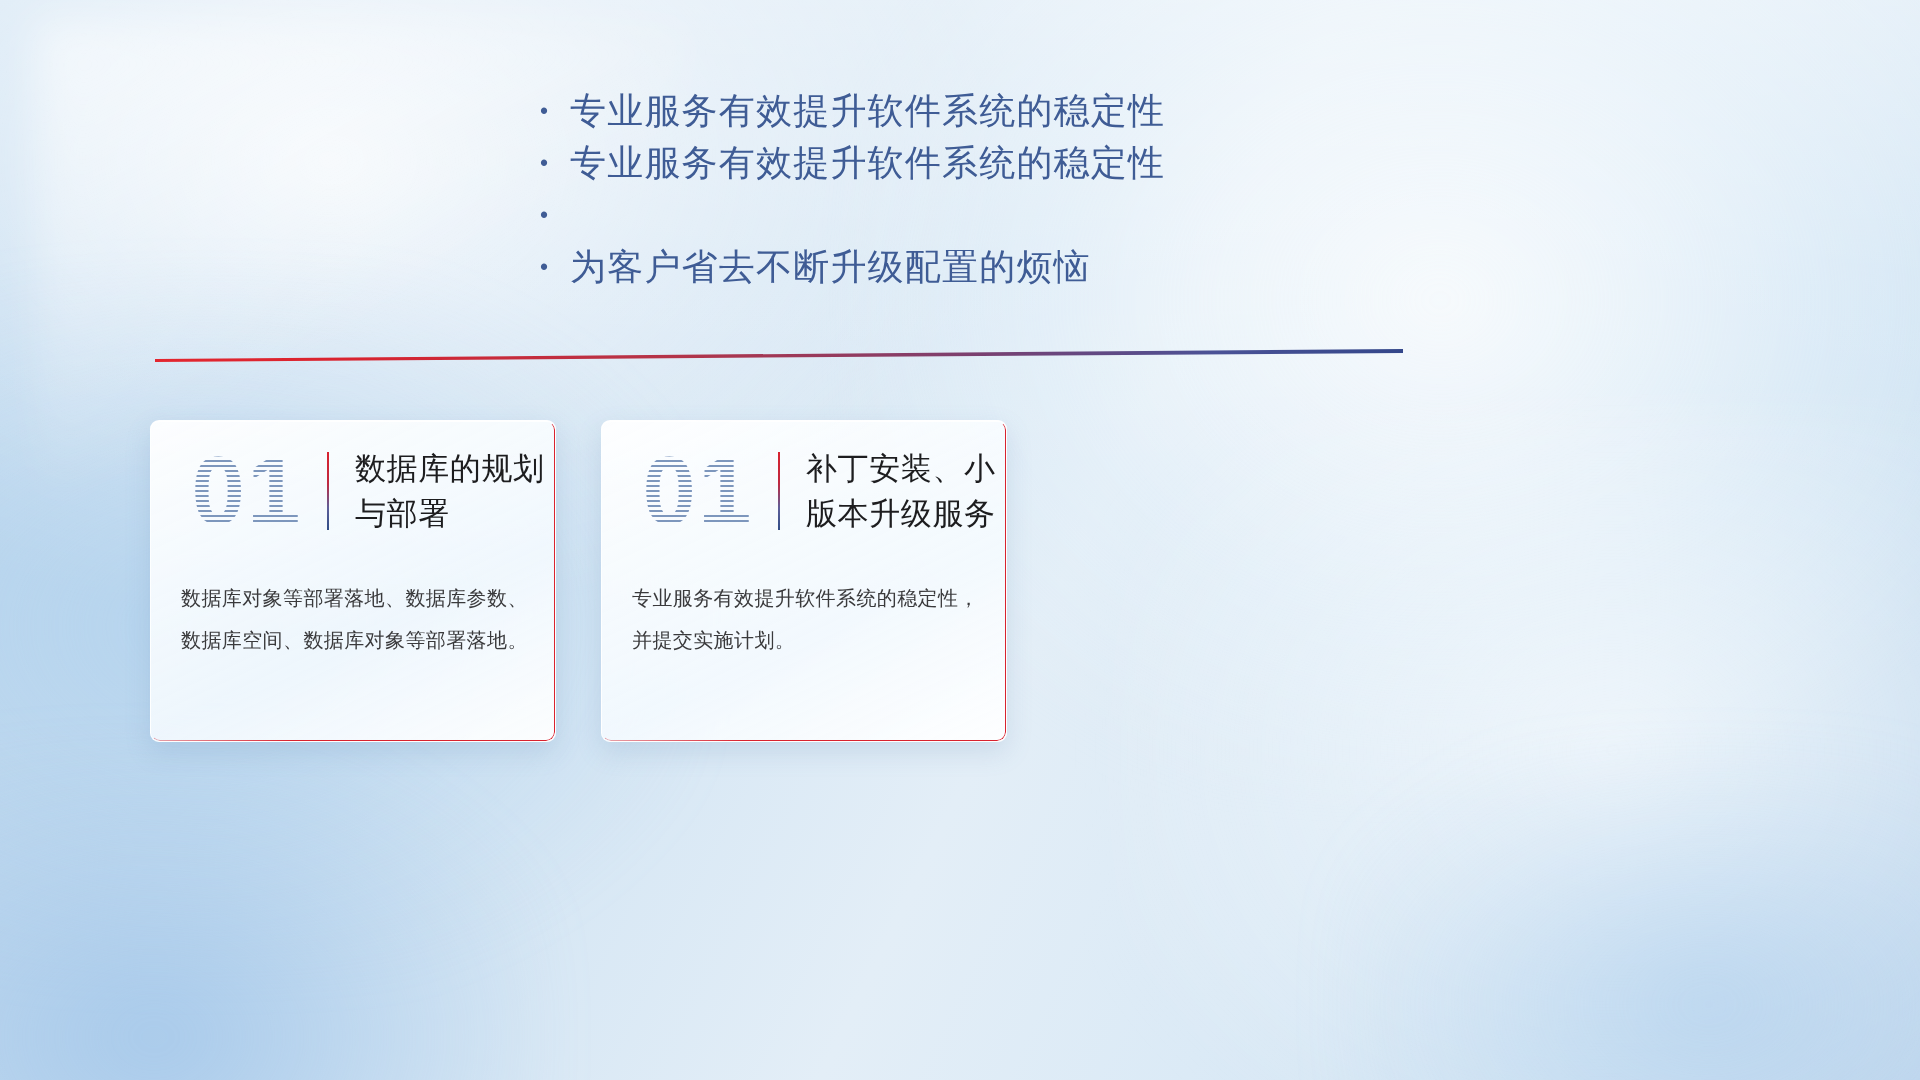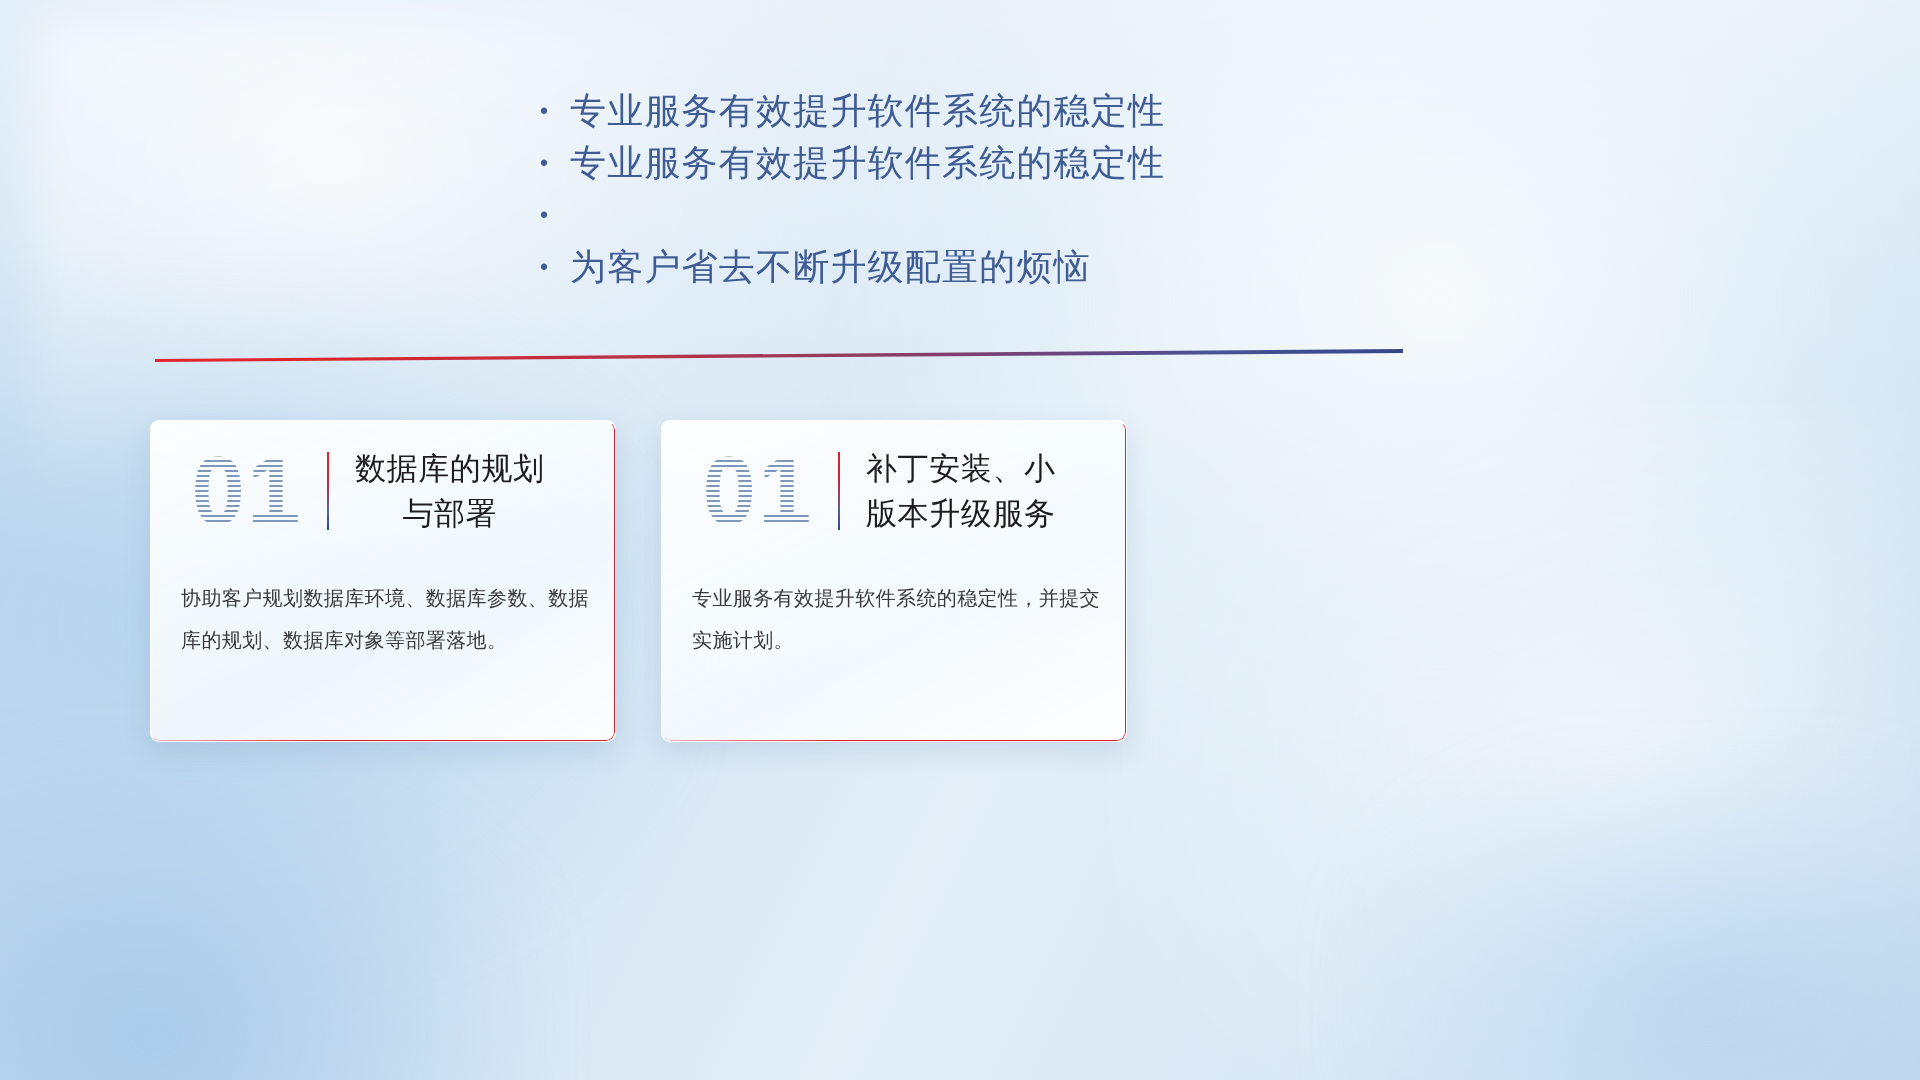--- a/index.html
+++ b/index.html
@@ -83,21 +83,21 @@
     position:absolute;left:155px;top:349px;width:1248px;height:14px;z-index:5;
   }
 
   
   #cards{
     position:absolute;left:150px;top:420px;width:1310px;height:325px;z-index:6;
     display:flex;gap:45px;
   }
   .card{
     position:relative;
-    width:466px;height:322px;
+    width:406px;height:322px;
     border-radius:9px;
     box-sizing:border-box;
     background:
       linear-gradient(155deg,rgba(255,255,255,.94) 0%,rgba(250,253,255,.90) 34%,rgba(246,251,255,.86) 62%,rgba(255,255,255,.93) 100%);
     border:1px solid rgba(255,255,255,.85);
     box-shadow:0 10px 26px rgba(95,135,180,.18), inset 0 1px 0 rgba(255,255,255,.9);
     overflow:hidden;
   }
   
   .card-accent{
@@ -149,21 +149,20 @@
     flex:0 0 2px;
     background:linear-gradient(180deg,#d8232f 0%,#c0283f 40%,#5c5f9a 72%,#2f4c86 100%);
   }
   .card-title{
     font-size:31px;
     line-height:45px;
     color:#1d1d1f;
     font-weight:400;
     letter-spacing:.6px;
     white-space:pre-line;
-    text-align:center;
   }
   .card-body{
     padding:0 26px 0 30px;
     margin-top:16px;
     font-size:20px;
     line-height:42px;
     color:#3a3a3c;
     letter-spacing:.4px;
     white-space:pre-line;
   }
@@ -227,21 +226,21 @@
   <div class="card">
     <div class="card-accent"></div>
     <div class="card-head">
       <div class="ghost-num">
         <span>01</span>
       </div>
       <div class="vdivider"></div>
       <div class="card-title">数据库的规划
 与部署</div>
     </div>
-    <div class="card-body">协助客户规划数据库环境、数据库参数、数据库的规划、数据库对象等部署落地。</div>
+    <div class="card-body">数据库对象等部署落地、数据库参数、数据库空间、数据库对象等部署落地。</div>
   </div>
 
 
   <div class="card">
     <div class="card-accent"></div>
     <div class="card-head">
       <div class="ghost-num">
         <span>01</span>
       </div>
       <div class="vdivider"></div>

